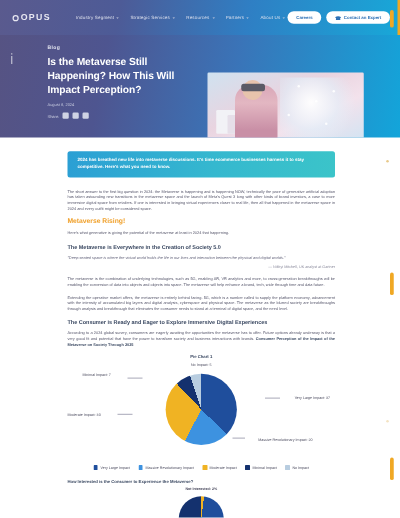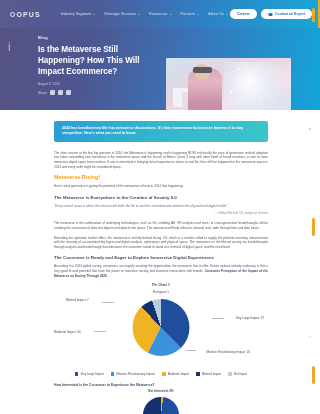--- a/index.html
+++ b/index.html
@@ -256,21 +256,21 @@
       <span class="phone-ico">☎</span>
       <span>Contact an Expert</span>
     </div>
   </div>
 </div>
 <div class="edge-strip"></div>
 
 <div class="hero">
   <div class="hero-i">i</div>
   <div class="eyebrow">Blog</div>
-  <div class="hero-title">Is the Metaverse Still Happening? How This Will Impact Ecommerce?</div>
+  <div class="hero-title">Is the Metaverse Still Happening? How This Will Impact Perception?</div>
   <div class="hero-meta">August 8, 2024</div>
   <div class="share-row">
     <span class="share-label">Share:</span>
     <span class="share-ico"></span>
     <span class="share-ico"></span>
     <span class="share-ico"></span>
   </div>
 
   <div class="hero-photo">
     <div class="photo-glow"></div>

